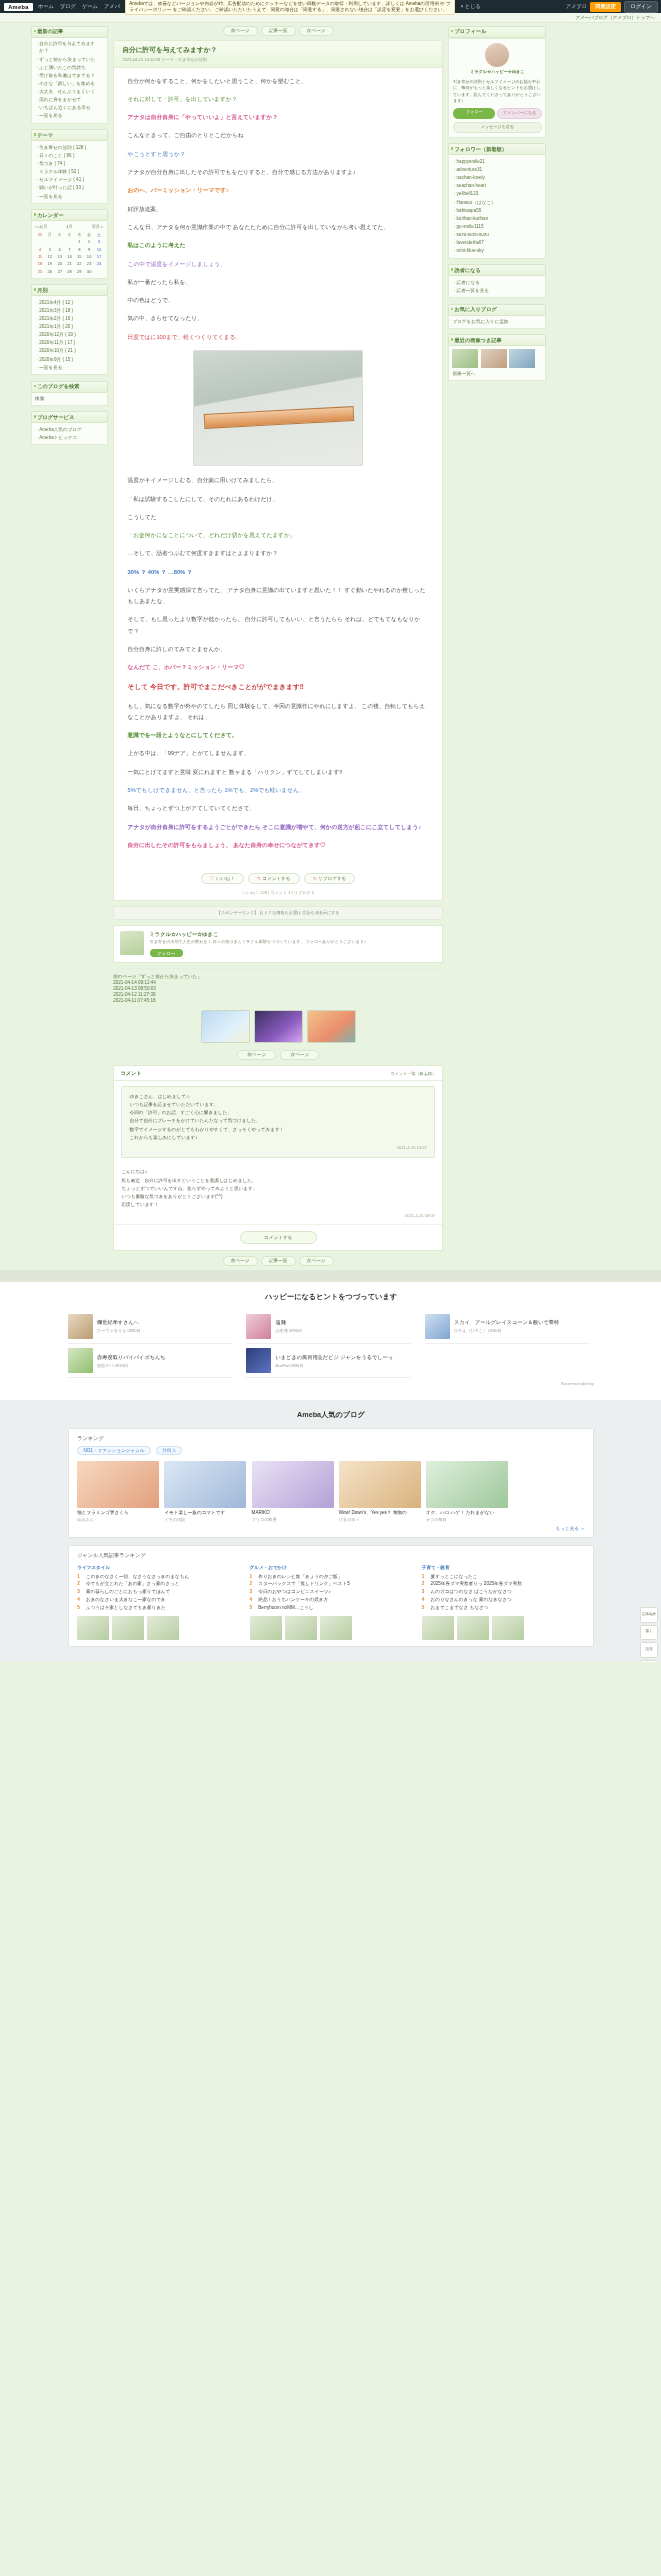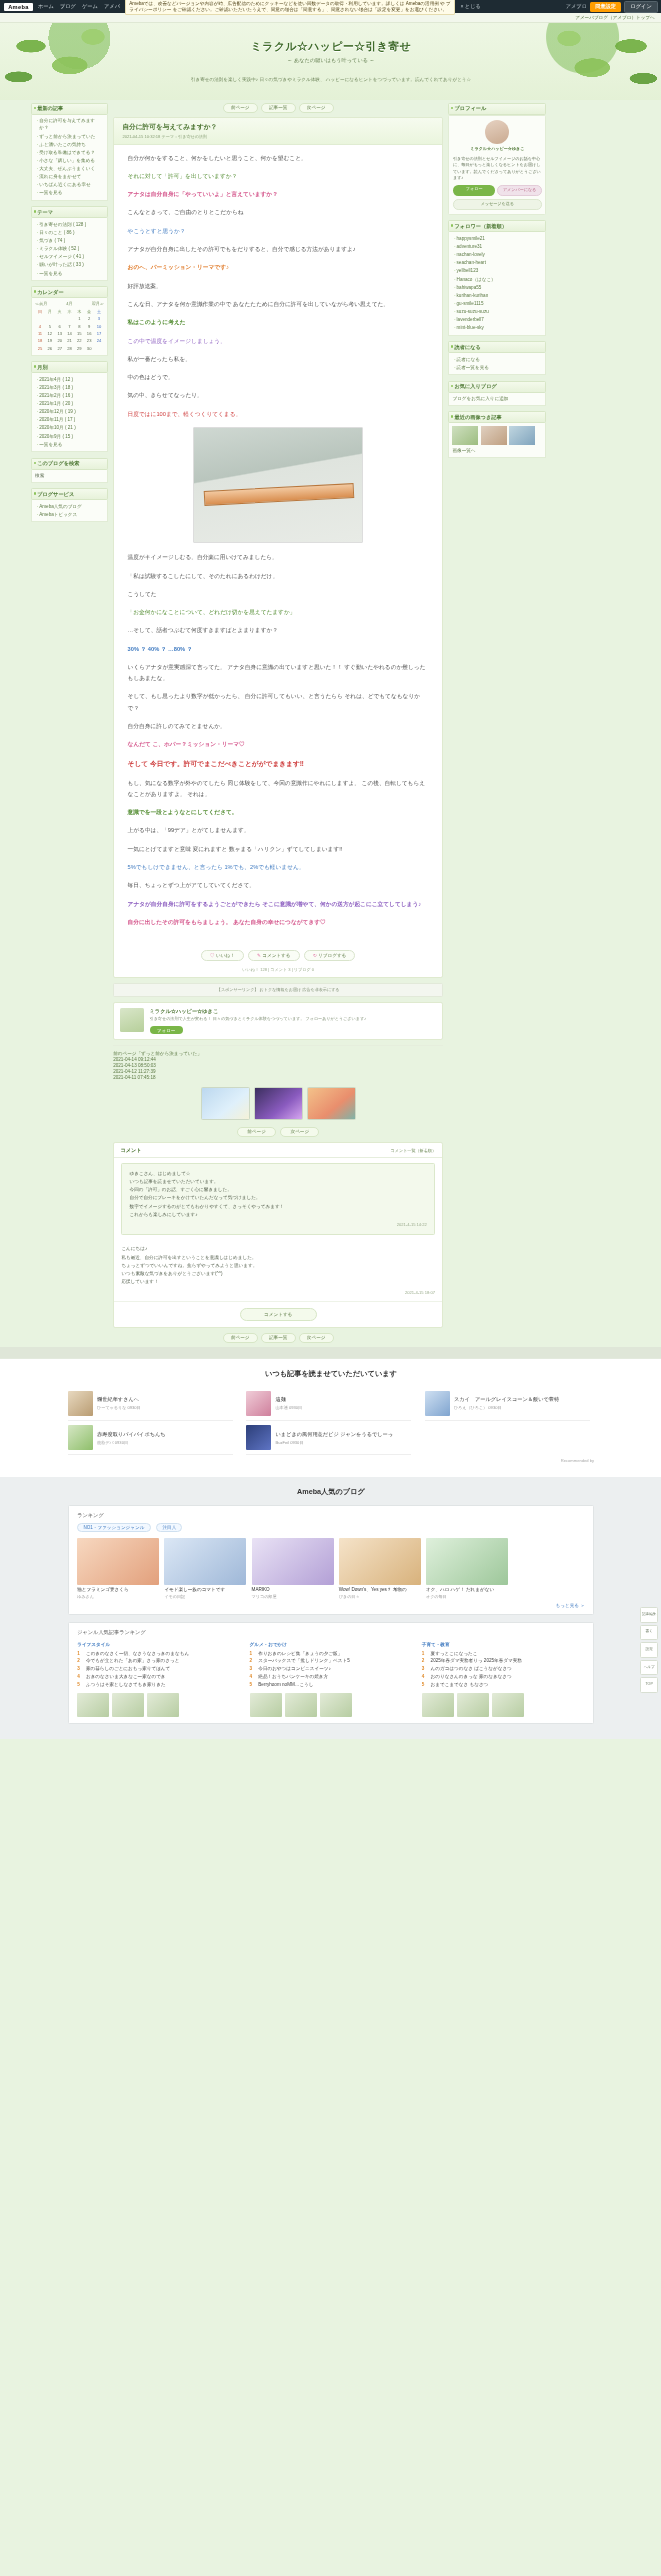--- a/index.html
+++ b/index.html
@@ -261,30 +261,20 @@
       <span class="pill-muted">アメブロ</span>
       <div class="btn-amber">同意設定</div>
       <div class="btn-dark">ログイン</div>
     </div>
   </div>
 
   <div class="sub-bar">
     <span>アメーバブログ（アメブロ）トップへ</span>
   </div>
 
-  <div class="blog-header">
-    <div class="leafL"></div>
-    <div class="leafR"></div>
-    <div class="header-center">
-      <div class="blog-title">ミラクル☆ハッピー☆引き寄せ</div>
-      <div class="blog-sub">～ あなたの願いはもう叶っている ～</div>
-      <div class="blog-desc">引き寄せの法則を楽しく実践中♪ 日々の気づきやミラクル体験、
-ハッピーになるヒントをつづっています。読んでくれてありがとう☆</div>
-    </div>
-  </div>
 
   <div class="layout">
 
     <div class="col-left">
 
       <div class="side-block">
         <div class="side-head">最新の記事</div>
         <div class="side-body">
           <ul class="side-list">
             <li>
@@ -686,21 +676,21 @@
           </div>
           <a>画像一覧へ</a>
         </div>
       </div>
     </div>
   </div>
 
   <div class="divider-band"></div>
 
   <div class="sec-white">
-    <div class="sec-title">いつも記事を読ませていただいています</div>
+    <div class="sec-title">ハッピーになるヒントをつづっています</div>
     <div class="reco-wrap">
       <div class="reco-item">
         <div class="reco-thumb rt1"></div>
         <div>
           <div class="reco-tx">爛世紀年すさんへ</div>
           <div class="reco-sub">ひーてゃるりな  0930日</div>
         </div>
       </div>
       <div class="reco-item">
         <div class="reco-thumb rt3"></div>

